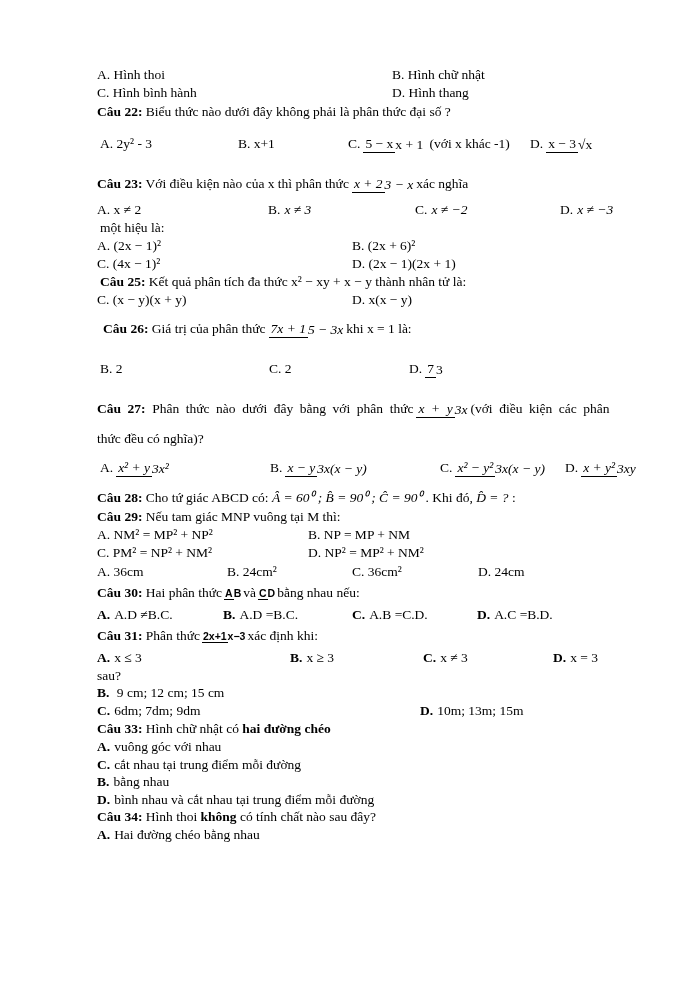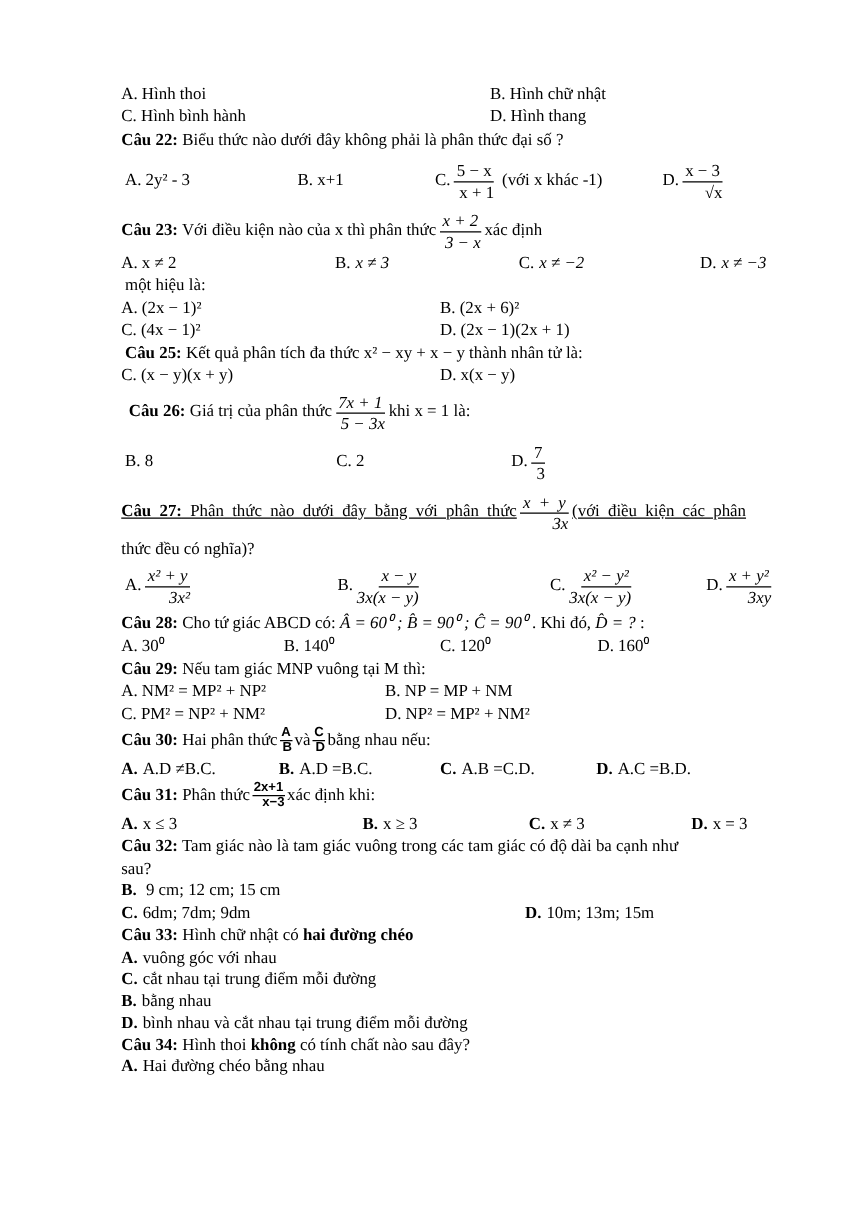--- a/index.html
+++ b/index.html
@@ -7,22 +7,22 @@
   .page{padding:66px 60px 0 97px;box-sizing:border-box;width:694px;}
   .row{line-height:17.5px;white-space:nowrap;}
   .opts{display:flex;}
   .c{flex-shrink:0;}
   b{font-weight:bold;margin-top:24px;}
   .sp{margin-left:4px;}
   .it{font-style:italic;}
   .pl3{padding-left:3px;}
   .pl6{padding-left:6px;}
   .ws1{word-spacing:1.5px;}
-  .ws3{word-spacing:3.2px;text-decoration:underline;}
-  .frac{display:inline-flex;flex-direction:column;align-items:flex-end;text-align:center;vertical-align:middle;line-height:1.12;margin:0 3px;}
+  .ws3{word-spacing:3.2px;}
+  .frac{display:inline-flex;flex-direction:row;align-items:center;text-align:center;vertical-align:middle;line-height:1.12;margin:0 3px;}
   .frac .num{border-bottom:1px solid #000;padding:0 2px 1px 2px;}
   .frac .den{padding-top:0;}
   .mfrac{font-family:"Liberation Sans",sans-serif;font-weight:600;font-size:10.5px;line-height:1.1;margin:0 2px;}
   .mfrac .num{padding:0 1px;}
 </style>
 </head>
 <body>
 
 <div class="page">
 
@@ -48,21 +48,21 @@
     <span class="c"><span>D.</span><span class="frac">
           <span class="num">x − 3</span>
           <span class="den">√x</span>
         </span></span>
   </div>
 
   <div class="row" style="line-height:35px">
     <b>Câu 23:</b><span> Với điều kiện nào của x thì phân thức</span><span class="frac it">
         <span class="num">x + 2</span>
         <span class="den">3 − x</span>
-      </span><span>xác định</span>
+      </span><span>xác nghĩa</span>
   </div>
   <div class="row opts" style="line-height:18px">
     <span class="c" style="width:171px">A. x ≠ 2</span>
     <span class="c" style="width:147px"><span>B.</span><span class="it sp">x ≠ 3</span></span>
     <span class="c" style="width:145px"><span>C.</span><span class="it sp">x ≠ −2</span></span>
     <span class="c"><span>D.</span><span class="it sp">x ≠ −3</span></span>
   </div>
 
   <div class="row pl3" style="line-height:18px">
     <span>một hiệu là:</span>
@@ -84,21 +84,21 @@
     <span class="c">D. x(x − y)</span>
   </div>
 
   <div class="row pl6" style="line-height:40px">
     <b>Câu 26:</b><span> Giá trị của phân thức</span><span class="frac it">
         <span class="num">7x + 1</span>
         <span class="den">5 − 3x</span>
       </span><span>khi x = 1 là:</span>
   </div>
   <div class="row opts pl3" style="line-height:40px">
-    <span class="c" style="width:169px">B. 8</span>
+    <span class="c" style="width:169px">B. 2</span>
     <span class="c" style="width:140px">C. 2</span>
     <span class="c"><span>D.</span><span class="frac">
           <span class="num">7</span>
           <span class="den">3</span>
         </span></span>
   </div>
 
   <div class="row ws3" style="line-height:40px">
     <b>Câu 27:</b><span> Phân thức nào dưới đây bằng với phân thức</span><span class="frac it">
         <span class="num">x + y</span>
@@ -123,37 +123,37 @@
         </span></span>
     <span class="c"><span>D.</span><span class="frac it">
           <span class="num">x + y²</span>
           <span class="den">3xy</span>
         </span></span>
   </div>
 
   <div class="row" style="line-height:20px">
     <b>Câu 28:</b><span> Cho tứ giác ABCD có: </span><span class="it">Â = 60⁰ ; B̂ = 90⁰ ; Ĉ = 90⁰</span><span> . Khi đó,  </span><span class="it">D̂ = ?</span><span> :</span>
   </div>
-  <div class="row opts" style="line-height:18px">
-    <span class="c" style="width:130px">A. 30⁰</span>
-    <span class="c" style="width:125px">B. 140⁰</span>
-    <span class="c" style="width:126px">C. 120⁰</span>
-    <span class="c">D. 160⁰</span>
-  </div>
 
   <div class="row" style="line-height:18px">
     <b>Câu 29:</b><span> Nếu tam giác MNP vuông tại M thì:</span>
   </div>
   <div class="row opts" style="line-height:18px">
     <span class="c" style="width:211px">A. NM² = MP² + NP²</span>
     <span class="c">B. NP = MP + NM</span>
   </div>
   <div class="row opts" style="line-height:18px">
     <span class="c" style="width:211px">C. PM² = NP² + NM²</span>
     <span class="c">D. NP² = MP² + NM²</span>
+  </div>
+  <div class="row opts" style="line-height:19px">
+    <span class="c" style="width:130px">A. 36cm</span>
+    <span class="c" style="width:125px">B. 24cm²</span>
+    <span class="c" style="width:126px">C. 36cm²</span>
+    <span class="c">D. 24cm</span>
   </div>
 
   <div class="row" style="line-height:24px">
     <b>Câu 30:</b><span> Hai phân thức</span><span class="frac mfrac">
         <span class="num">A</span>
         <span class="den">B</span>
       </span><span>và</span><span class="frac mfrac">
         <span class="num">C</span>
         <span class="den">D</span>
       </span><span>bằng nhau nếu:</span>
@@ -171,23 +171,20 @@
         <span class="den">x−3</span>
       </span><span>xác định khi:</span>
   </div>
   <div class="row opts" style="line-height:19px">
     <span class="c" style="width:193px"><b>A.</b><span class="sp">x ≤ 3</span></span>
     <span class="c" style="width:133px"><b>B.</b><span class="sp">x ≥ 3</span></span>
     <span class="c" style="width:130px"><b>C.</b><span class="sp">x ≠ 3</span></span>
     <span class="c"><b>D.</b><span class="sp">x = 3</span></span>
   </div>
 
-  <div class="row" style="line-height:18px">
-    <b>Câu 32:</b><span> Tam giác nào là tam giác vuông trong các tam giác có độ dài ba cạnh như</span>
-  </div>
   <div class="row" style="line-height:17px">
     <span>sau?</span>
   </div>
   <div class="row opts" style="line-height:18px">
     <span class="c"><b>B.</b><span class="sp"> 9 cm; 12 cm; 15 cm</span></span>
   </div>
   <div class="row opts" style="line-height:18px">
     <span class="c" style="width:323px"><b>C.</b><span class="sp">6dm; 7dm; 9dm</span></span>
     <span class="c"><b>D.</b><span class="sp">10m; 13m; 15m</span></span>
   </div>

